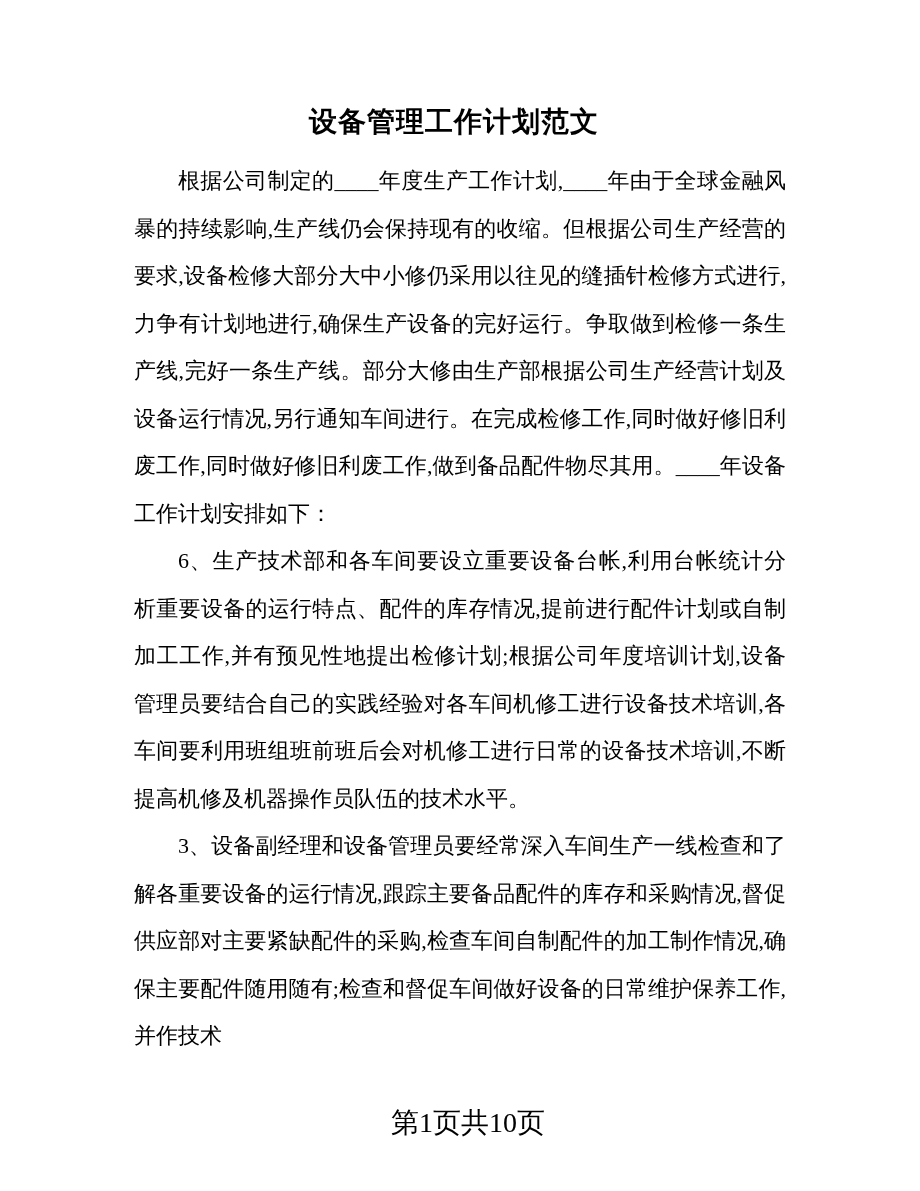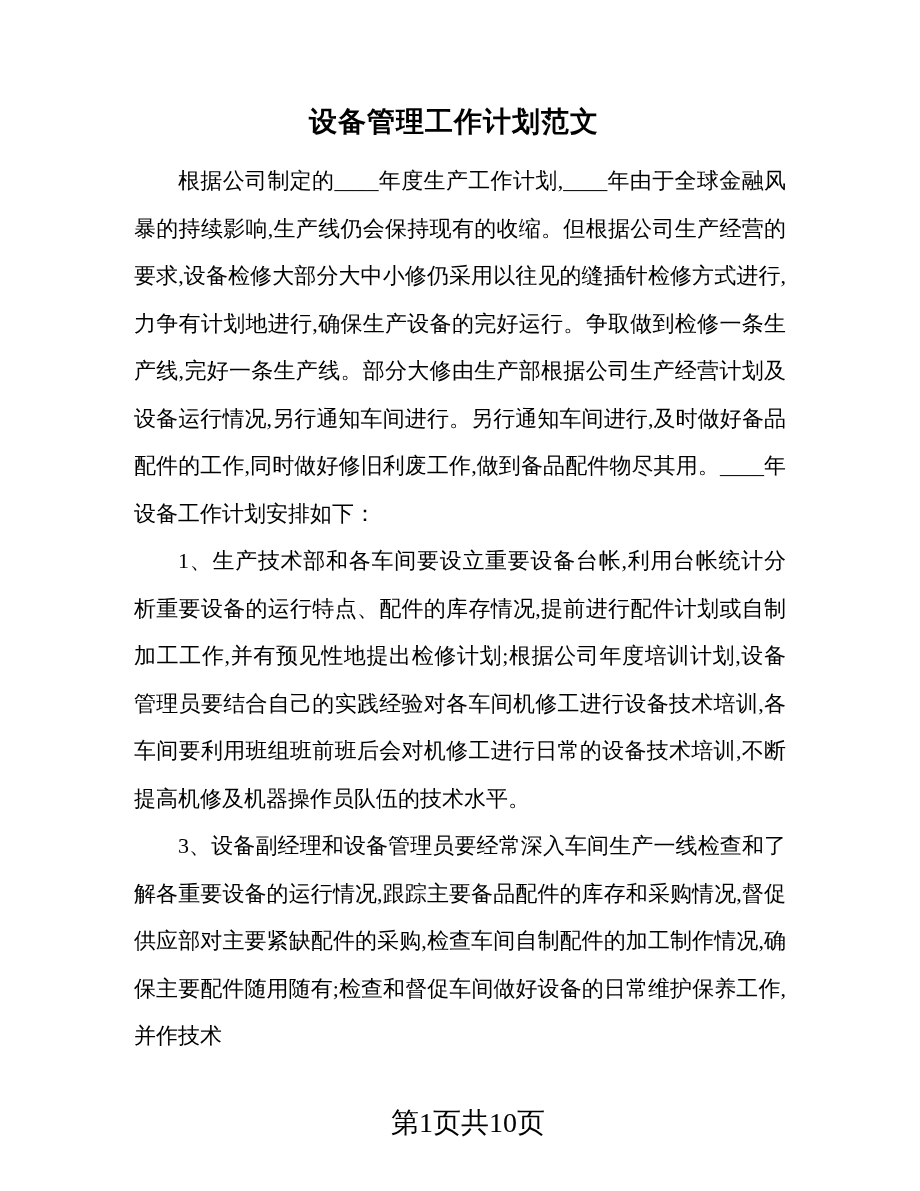--- a/index.html
+++ b/index.html
@@ -53,20 +53,20 @@
   }
 </style>
 </head>
 <body>
 
 <div class="page">
 
   <h1 class="doc-title">设备管理工作计划范文</h1>
 
   <div class="doc-body">
-    <p>根据公司制定的____年度生产工作计划,____年由于全球金融风暴的持续影响,生产线仍会保持现有的收缩。但根据公司生产经营的要求,设备检修大部分大中小修仍采用以往见的缝插针检修方式进行,力争有计划地进行,确保生产设备的完好运行。争取做到检修一条生产线,完好一条生产线。部分大修由生产部根据公司生产经营计划及设备运行情况,另行通知车间进行。另行通知车间进行,及时做好备品配件的工作,同时做好修旧利废工作,做到备品配件物尽其用。____年设备工作计划安排如下：</p>
-    <p>1、生产技术部和各车间要设立重要设备台帐,利用台帐统计分析重要设备的运行特点、配件的库存情况,提前进行配件计划或自制加工工作,并有预见性地提出检修计划;根据公司年度培训计划,设备管理员要结合自己的实践经验对各车间机修工进行设备技术培训,各车间要利用班组班前班后会对机修工进行日常的设备技术培训,不断提高机修及机器操作员队伍的技术水平。</p>
+    <p>根据公司制定的____年度生产工作计划,____年由于全球金融风暴的持续影响,生产线仍会保持现有的收缩。但根据公司生产经营的要求,设备检修大部分大中小修仍采用以往见的缝插针检修方式进行,力争有计划地进行,确保生产设备的完好运行。争取做到检修一条生产线,完好一条生产线。部分大修由生产部根据公司生产经营计划及设备运行情况,另行通知车间进行。在完成检修工作,同时做好修旧利废工作,同时做好修旧利废工作,做到备品配件物尽其用。____年设备工作计划安排如下：</p>
+    <p>6、生产技术部和各车间要设立重要设备台帐,利用台帐统计分析重要设备的运行特点、配件的库存情况,提前进行配件计划或自制加工工作,并有预见性地提出检修计划;根据公司年度培训计划,设备管理员要结合自己的实践经验对各车间机修工进行设备技术培训,各车间要利用班组班前班后会对机修工进行日常的设备技术培训,不断提高机修及机器操作员队伍的技术水平。</p>
     <p>3、设备副经理和设备管理员要经常深入车间生产一线检查和了解各重要设备的运行情况,跟踪主要备品配件的库存和采购情况,督促供应部对主要紧缺配件的采购,检查车间自制配件的加工制作情况,确保主要配件随用随有;检查和督促车间做好设备的日常维护保养工作,并作技术</p>
   </div>
 
   <div class="doc-footer">第1页共10页</div>
 
 </div>
 
 </body></html>

